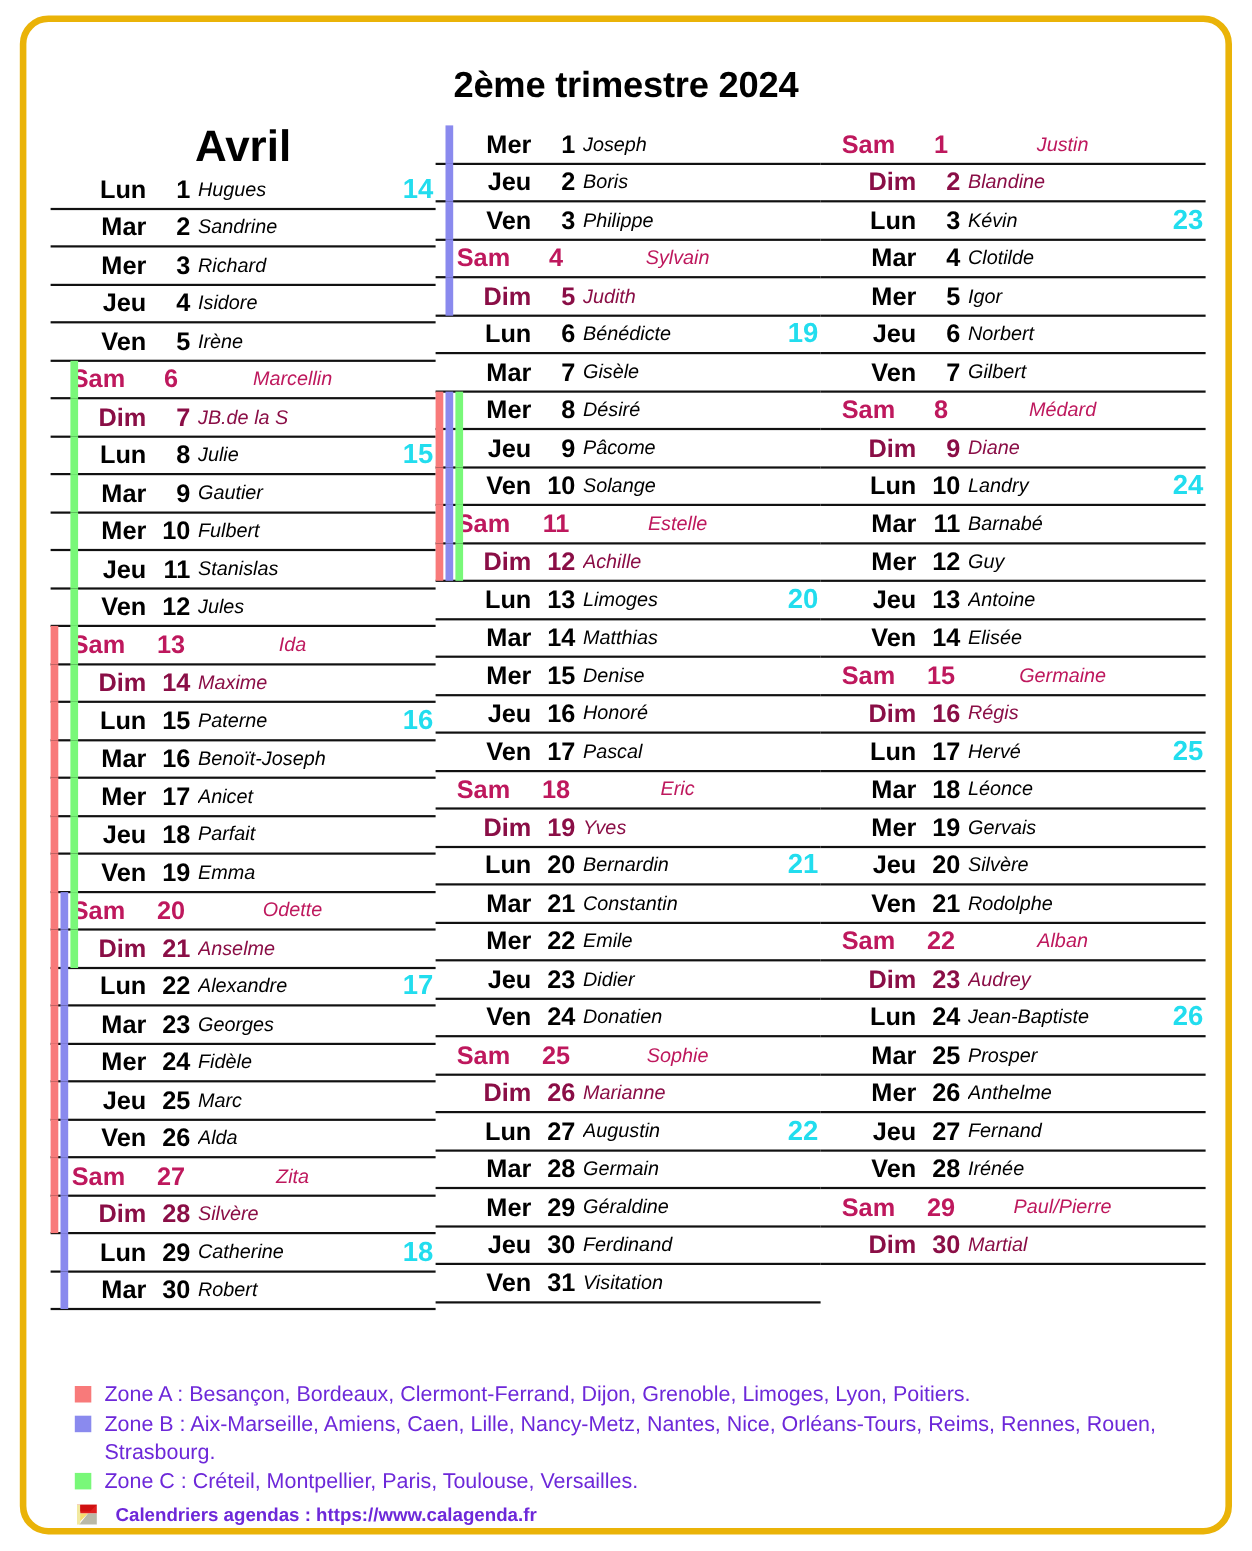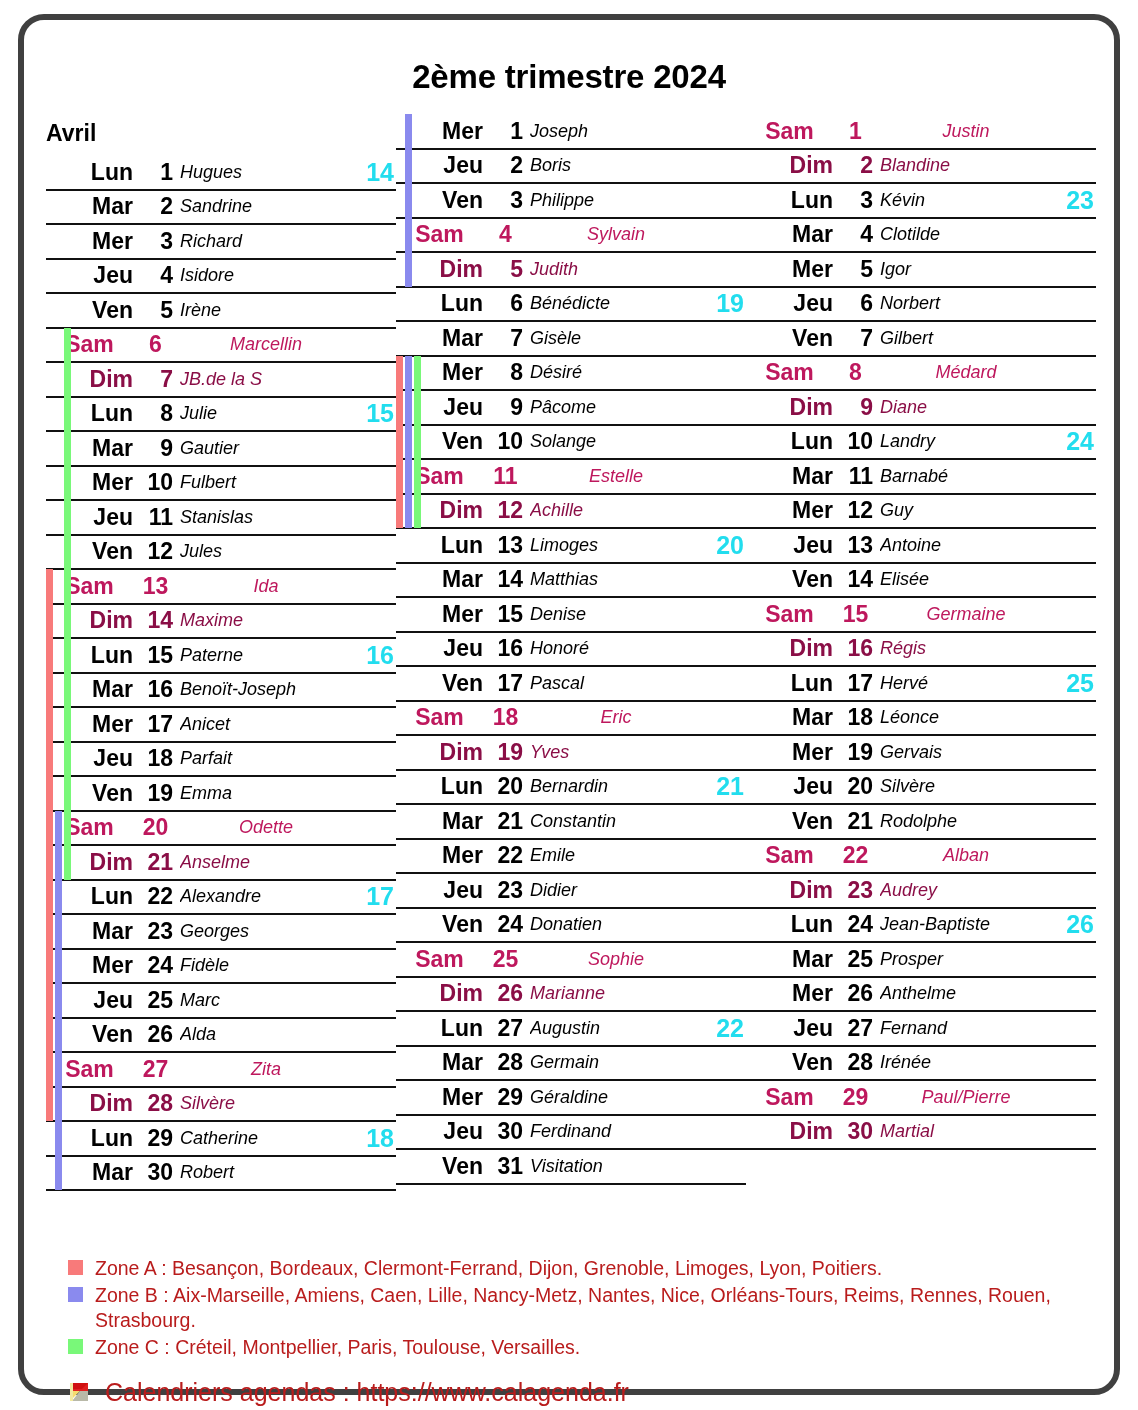--- a/index.html
+++ b/index.html
@@ -11,21 +11,21 @@
   #page {
     width: 1138px; height: 1410px;
     position: relative;
     background: #ffffff;
     overflow: hidden;
   }
   #frame {
     position: absolute;
     left: 18px; top: 14px;
     width: 1102px; height: 1381px;
-    border: 6px solid #404040;
+    border: 6px solid #eab308;
     border-radius: 26px;
     background: #ffffff;
   }
   #title {
     position: absolute;
     top: 38px; left: 0; right: 0;
     text-align: center;
     font-size: 33px;
     font-weight: bold;
     color: #000000;
@@ -36,22 +36,22 @@
     top: 95px; left: 22px; right: 18px;
     display: flex;
     justify-content: flex-start;
     gap: 0px;
   }
   .month {
     width: 350px;
     flex: 0 0 350px;
   }
   .month-name {
-    text-align: left;
-    font-size: 23px;
+    text-align: center;
+    font-size: 40px;
     font-weight: bold;
     color: #000000;
     padding-bottom: 5px;
     line-height: 36px;
   }
   .days { position: relative; }
   .day-row {
     position: relative;
     height: 34.5px;
     display: flex;
@@ -104,43 +104,44 @@
   }
   .d-weekday .dow, .d-weekday .dnum, .d-weekday .saint { color: #000000; }
   .d-sat .dow, .d-sat .dnum, .d-sat .saint { color: #be185d; text-align: center; }
   .d-sun .dow, .d-sun .dnum, .d-sun .saint { color: #8A0E46; }
 
   #legend {
     position: absolute;
     left: 44px; right: 44px;
     top: 1236px;
     font-size: 19.5px;
-    color: #b91c1c;
+    color: #6d28d9;
     line-height: 25.5px;
   }
   .leg-line {
     display: block;
     position: relative;
     padding-left: 27px;
     margin-bottom: 1px;
   }
   .sw {
     position: absolute;
     left: 0px; top: 4px;
     width: 15px; height: 15px;
   }
   .sw.a { background: #F87A7A; }
   .sw.b { background: #8A8AEE; }
   .sw.c { background: #79F879; }
   .leg-credit {
     display: block;
     position: relative;
     padding-left: 37px;
-    margin-top: 20px;
-    font-size: 25px;
+    margin-top: 5px;
+    font-size: 17px;
+    font-weight: bold;
   }
   .logo {
     position: absolute;
     left: 0px; top: 1px;
     width: 22px; height: 22px;
   }
 </style>
 </head>
 <body>
 

